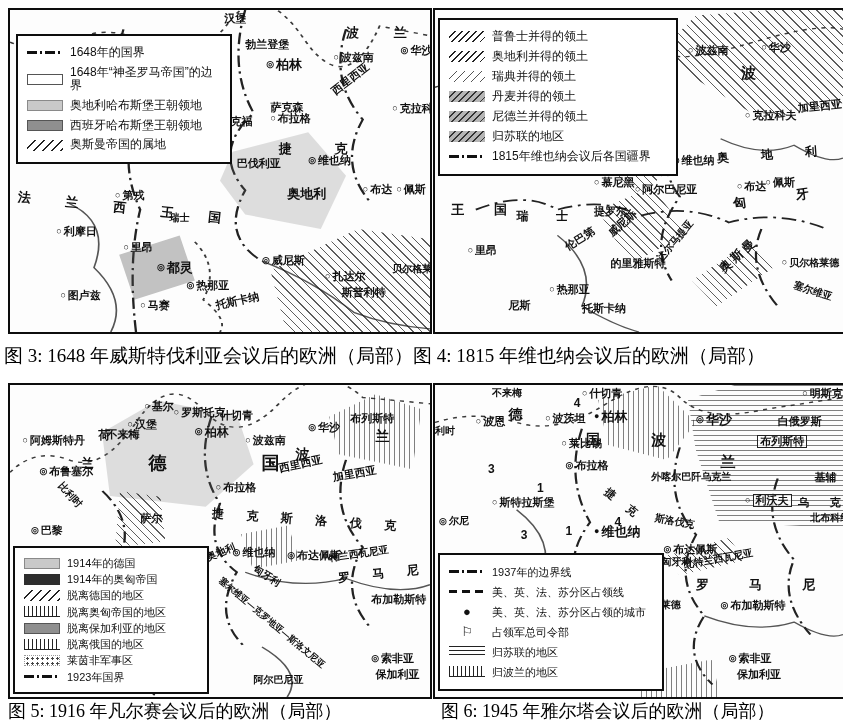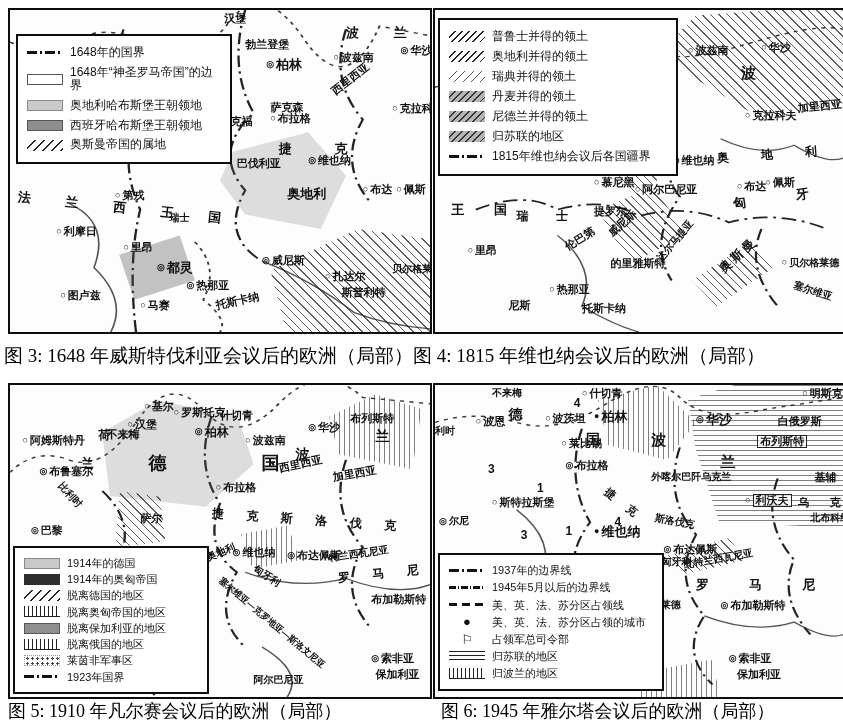--- a/index.html
+++ b/index.html
@@ -657,24 +657,20 @@
         <span class="plabel" style="left: 74%; top: 91%;">
           <b>保加利亚</b>
         </span>
       </div>
     <div class="legend small" style="left:3px;top:168px;width:226px;height:138px;">
         <div class="leg-row">
           <span class="sw sw-dashdot"></span>
           <span class="leg-label">1937年的边界线</span>
         </div>
         <div class="leg-row">
-          <span class="sw sw-dashdot2"></span>
-          <span class="leg-label">1945年5月以后的边界线</span>
-        </div>
-        <div class="leg-row">
           <span class="sw sw-dashed"></span>
           <span class="leg-label">美、英、法、苏分区占领线</span>
         </div>
         <div class="leg-row">
           <span class="sw sw-filledcircle">●</span>
           <span class="leg-label">美、英、法、苏分区占领的城市</span>
         </div>
         <div class="leg-row">
           <span class="sw sw-flag">⚐</span>
           <span class="leg-label">占领军总司令部</span>
@@ -684,19 +680,19 @@
           <span class="leg-label">归苏联的地区</span>
         </div>
         <div class="leg-row">
           <span class="sw sw-vlines"></span>
           <span class="leg-label">归波兰的地区</span>
         </div>
       </div>
   </div>
 
   <div class="cap-row" style="left:8px;top:699px;font-size:18px;">
-    <span class="cap">图 5: 1910 年凡尔赛会议后的欧洲（局部）</span>
+    <span class="cap">图 5: 1916 年凡尔赛会议后的欧洲（局部）</span>
   </div>
   <div class="cap-row" style="left:441px;top:699px;font-size:18px;">
     <span class="cap">图 6: 1945 年雅尔塔会议后的欧洲（局部）</span>
   </div>
 
 </div>
 
 </body></html>

